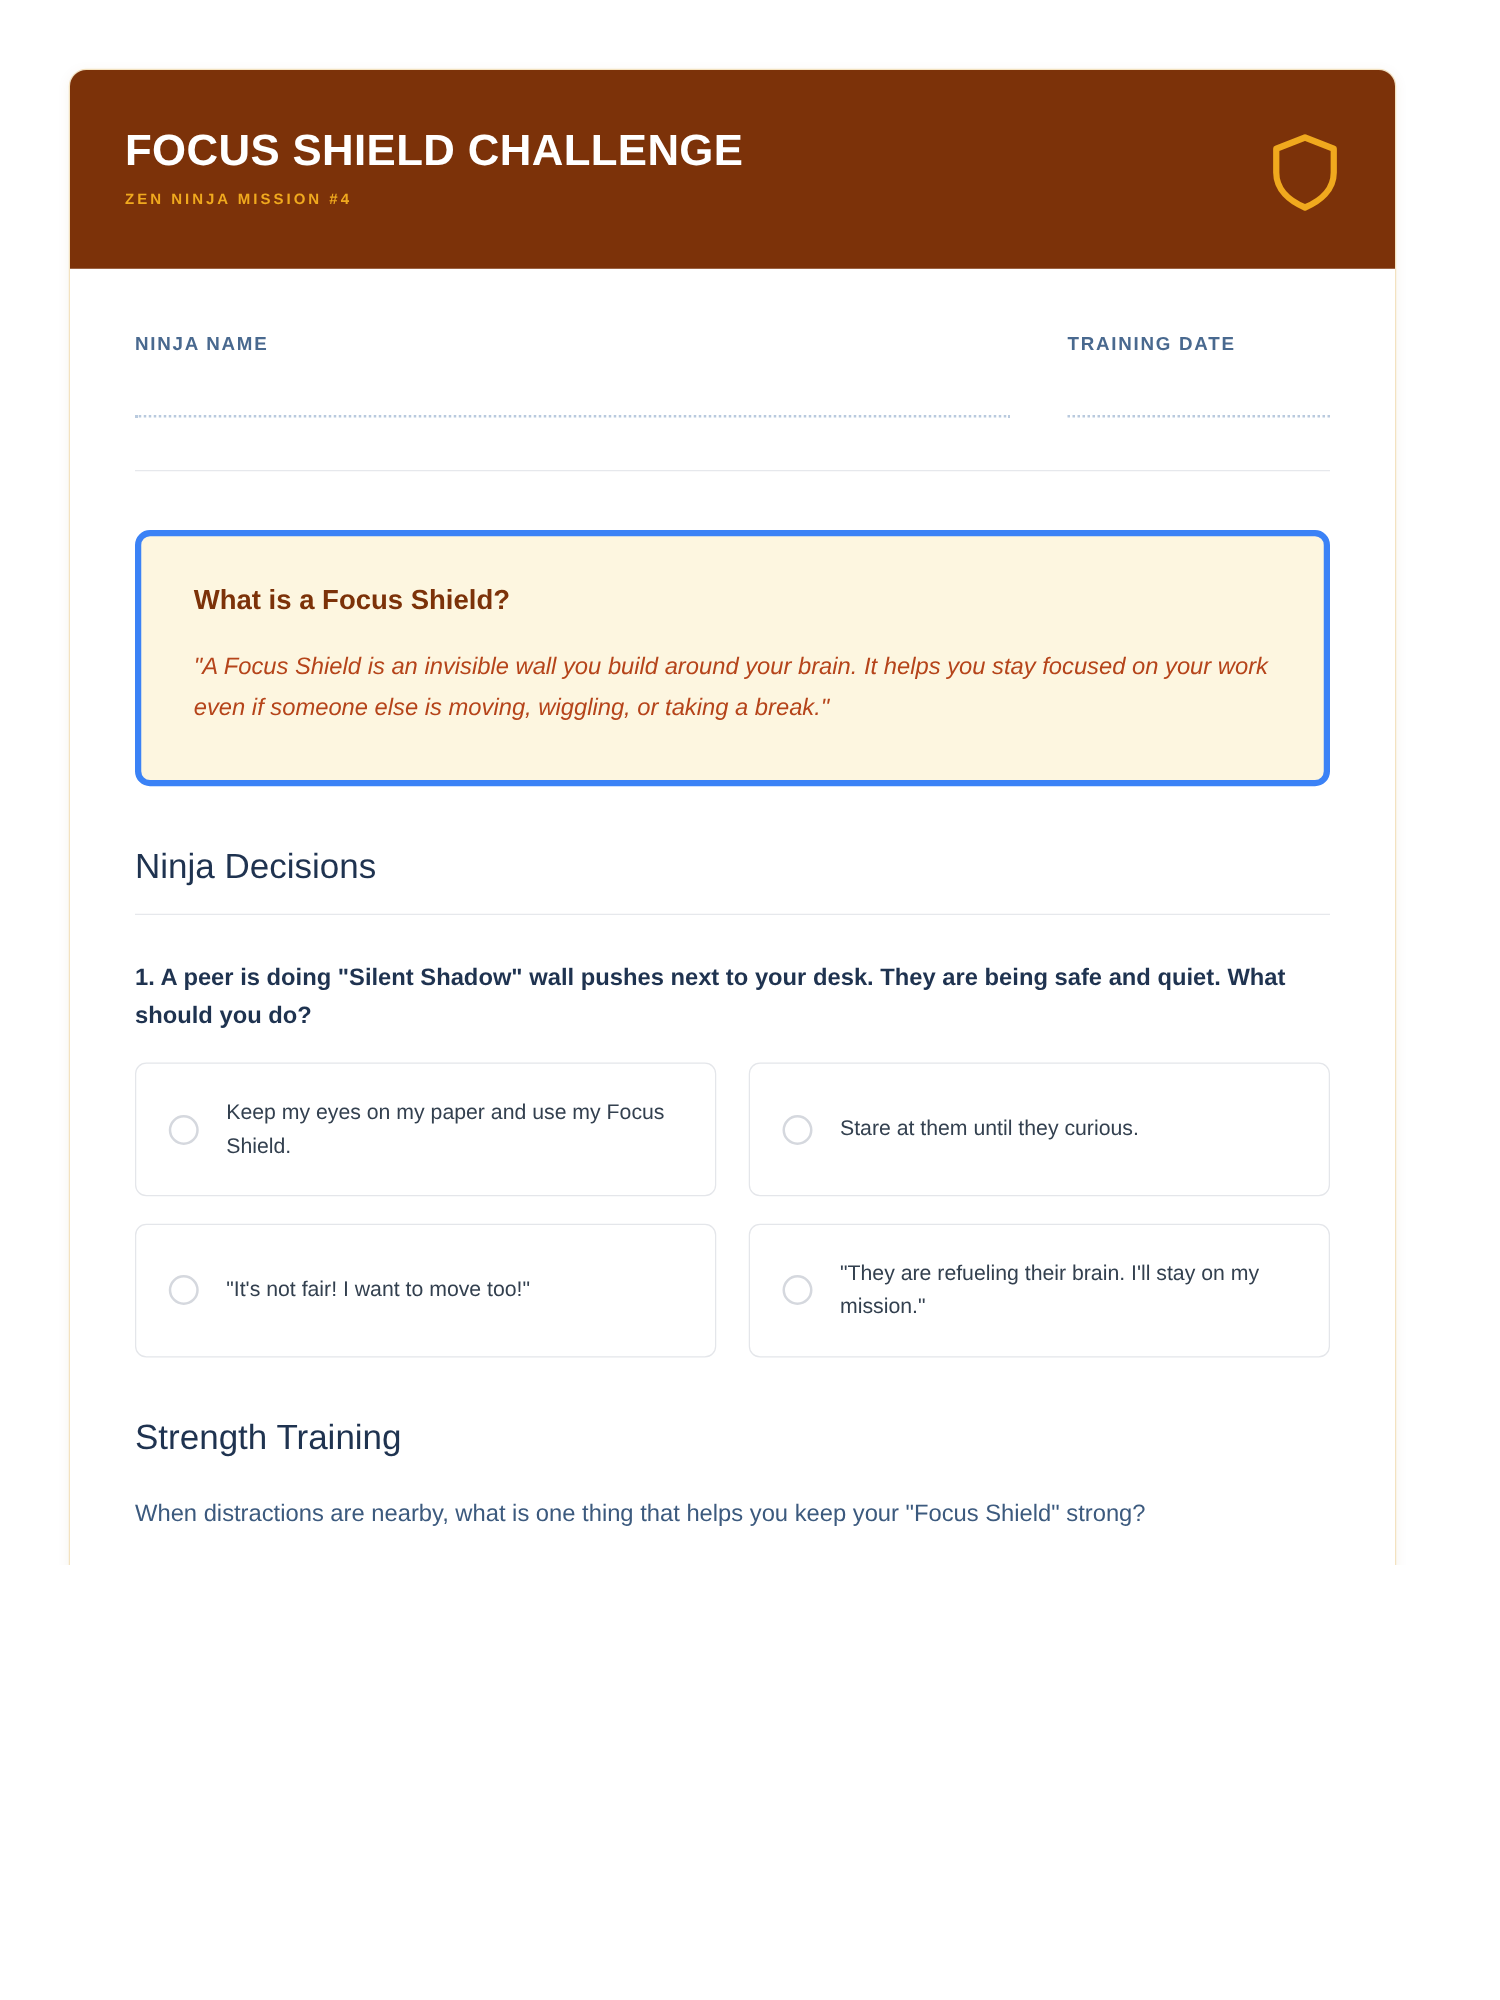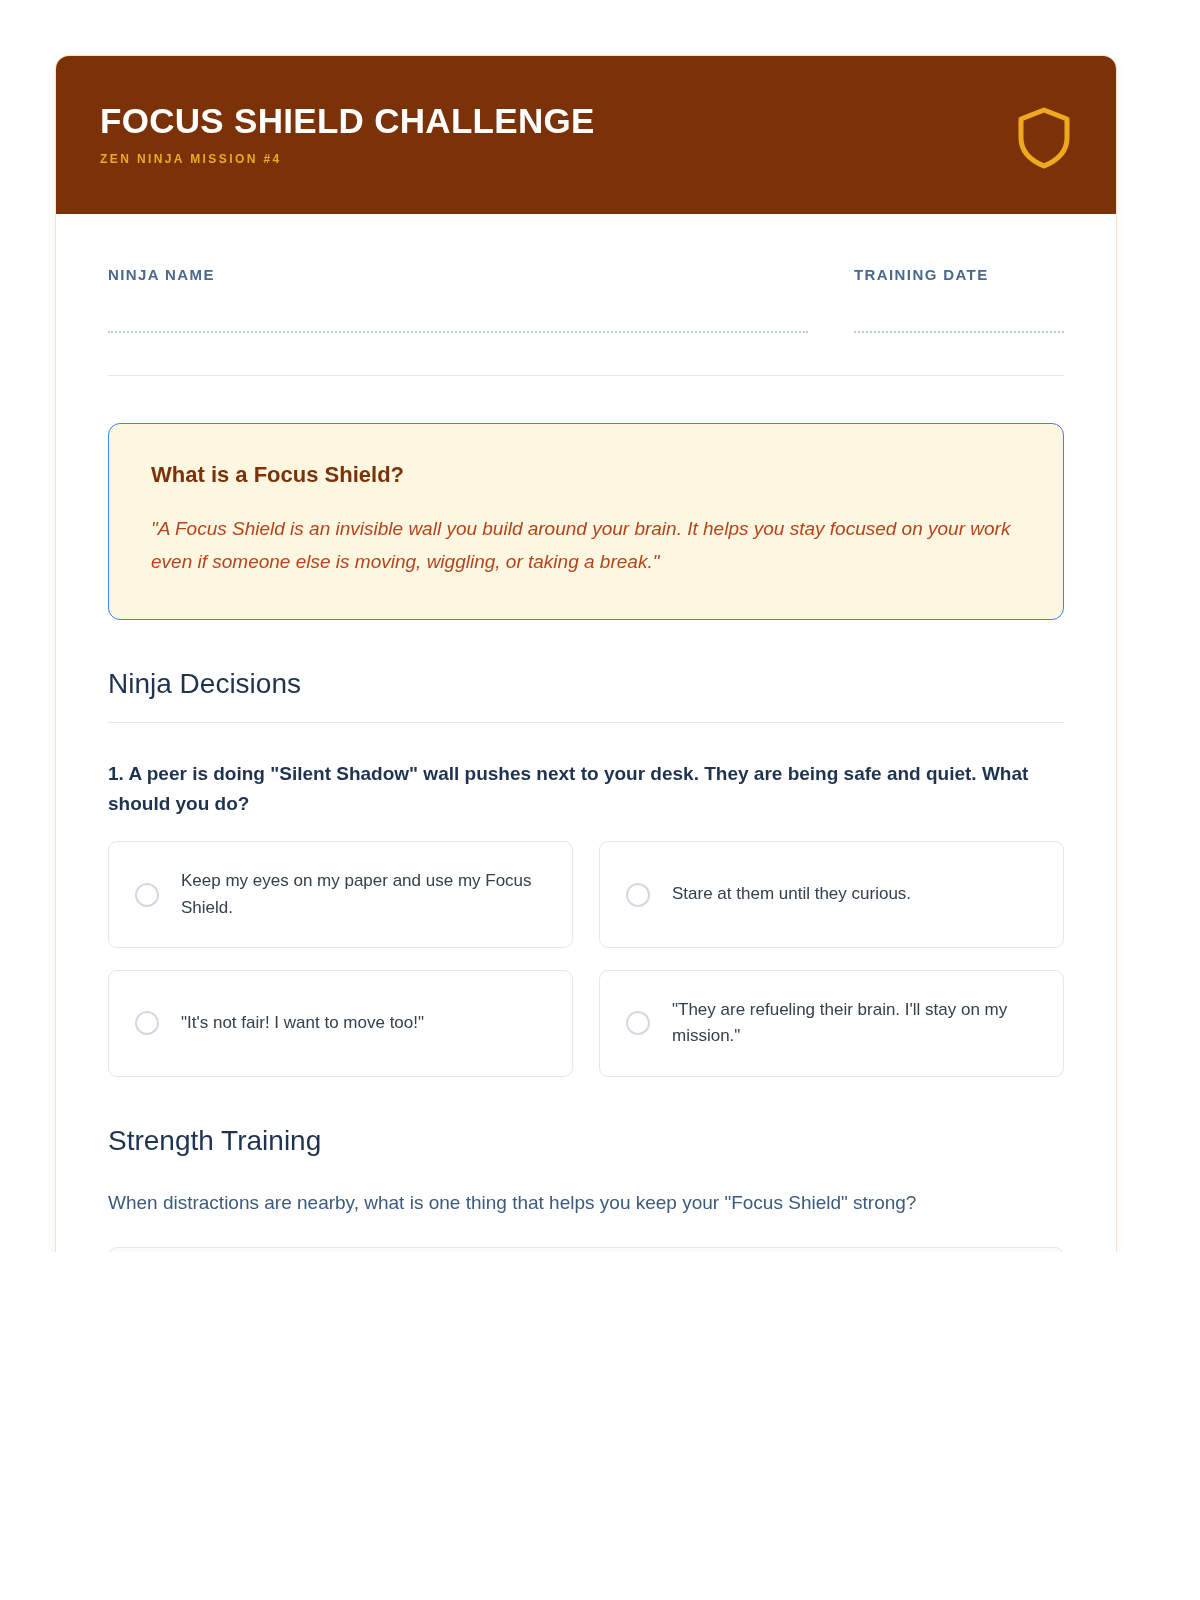--- a/index.html
+++ b/index.html
@@ -80,21 +80,21 @@
   }
   .meta-divider {
     margin: 42px 0 0 0;
     border-bottom: 1px solid #e6e8ec;
   }
 
   
   .callout {
     margin: 47px 52px 0 52px;
     background: #fdf6e0;
-    border: 1px solid #3b82f6;
+    border: 5px solid #3b82f6;
     border-radius: 12px;
     padding: 38px 42px 40px 42px;
   }
   .callout-title {
     color: #7c3209;
     font-size: 22px;
     font-weight: bold;
     margin-bottom: 24px;
   }
   .callout-text {

